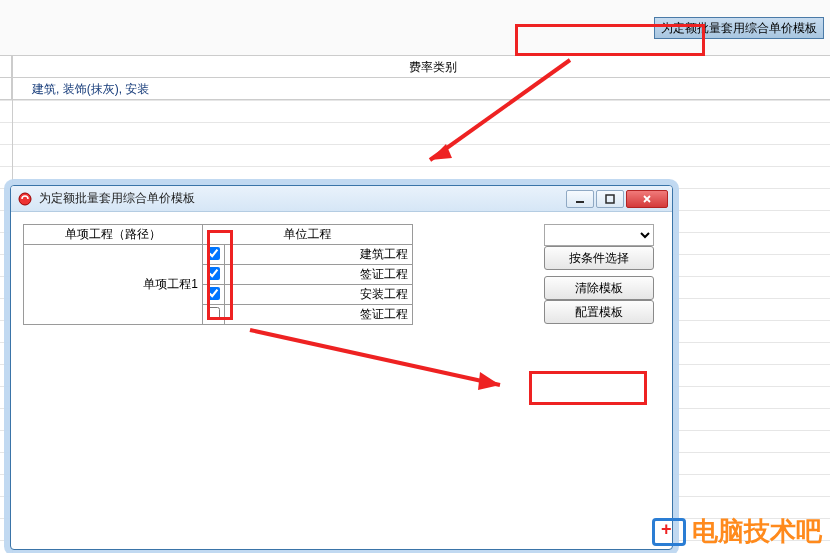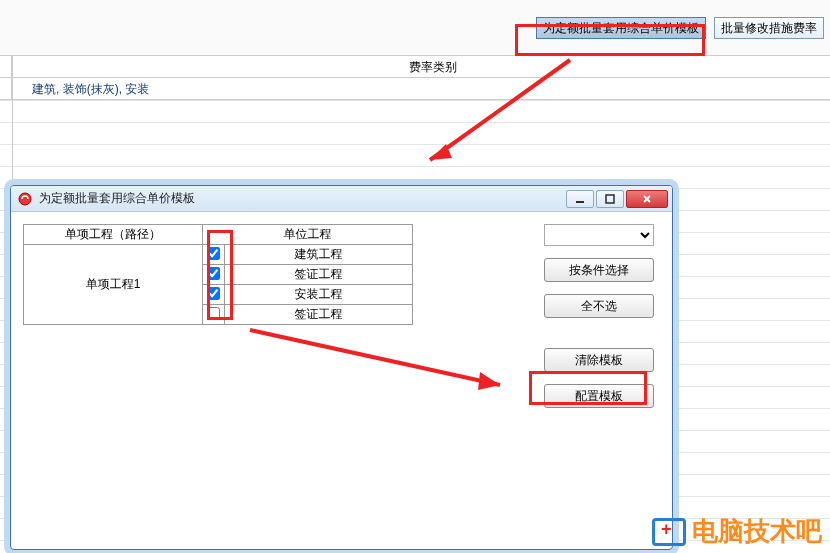--- a/index.html
+++ b/index.html
@@ -125,34 +125,33 @@
   table.grid {
     border-collapse:collapse;
     width:100%;
     table-layout:fixed;
   }
   table.grid th, table.grid td {
     border:1px solid #9a9a9a;
     height:20px;
     padding:0 4px;
     font-weight:normal;
-    text-align:center;
+    text-align:right;
     background:#fff;
   }
   table.grid th { text-align:center; }
   table.grid td.chk { width:22px; text-align:center; padding:0; }
   table.grid input[type=checkbox]{ margin:0; }
 
   .btn-col {
     position:absolute;
     top:12px; right:18px;
     width:110px;
     display:flex;
     flex-direction:column;
-    gap:12px;
   }
   .small-select {
     width:100%; height:22px;
     border:1px solid #a8a8a8;
     background:#fff;
   }
   .dlg-btn {
     height:24px;
     border:1px solid #8a8a8a;
     border-radius:3px;
@@ -187,21 +186,20 @@
     content:"+"; color:#e22; font-size:18px; font-weight:bold;
     position:absolute; top:-2px; left:6px;
   }
 </style>
 </head>
 <body>
 
 <div class="bg-sheet">
   <div class="bg-toolbar">
     <button class="bg-btn pressed">为定额批量套用综合单价模板</button>
-    <button class="bg-btn">批量修改措施费率</button>
   </div>
   <div class="bg-header-row">
     <div class="c1"></div>
     <div class="c2">费率类别</div>
   </div>
   <div class="bg-data-row">
     <div class="c1"></div>
     <div class="c2">建筑, 装饰(抹灰), 安装</div>
   </div>
   <div class="bg-grid-lines"></div>
@@ -268,21 +266,20 @@
         </tr>
       </tbody>
         </table>
     </div>
 
     <div class="btn-col">
       <select class="small-select">
         <option></option>
       </select>
       <button class="dlg-btn">按条件选择</button>
-      <button class="dlg-btn">全不选</button>
       <div class="spacer"></div>
       <button class="dlg-btn">清除模板</button>
       <button class="dlg-btn">配置模板</button>
     </div>
   </div>
 </div>
 
 <div class="annot redbox" style="left:515px; top:24px; width:190px; height:32px;"></div>
 <div class="annot redbox" style="left:207px; top:230px; width:26px; height:90px;"></div>
 <div class="annot redbox" style="left:529px; top:371px; width:118px; height:34px;"></div>

